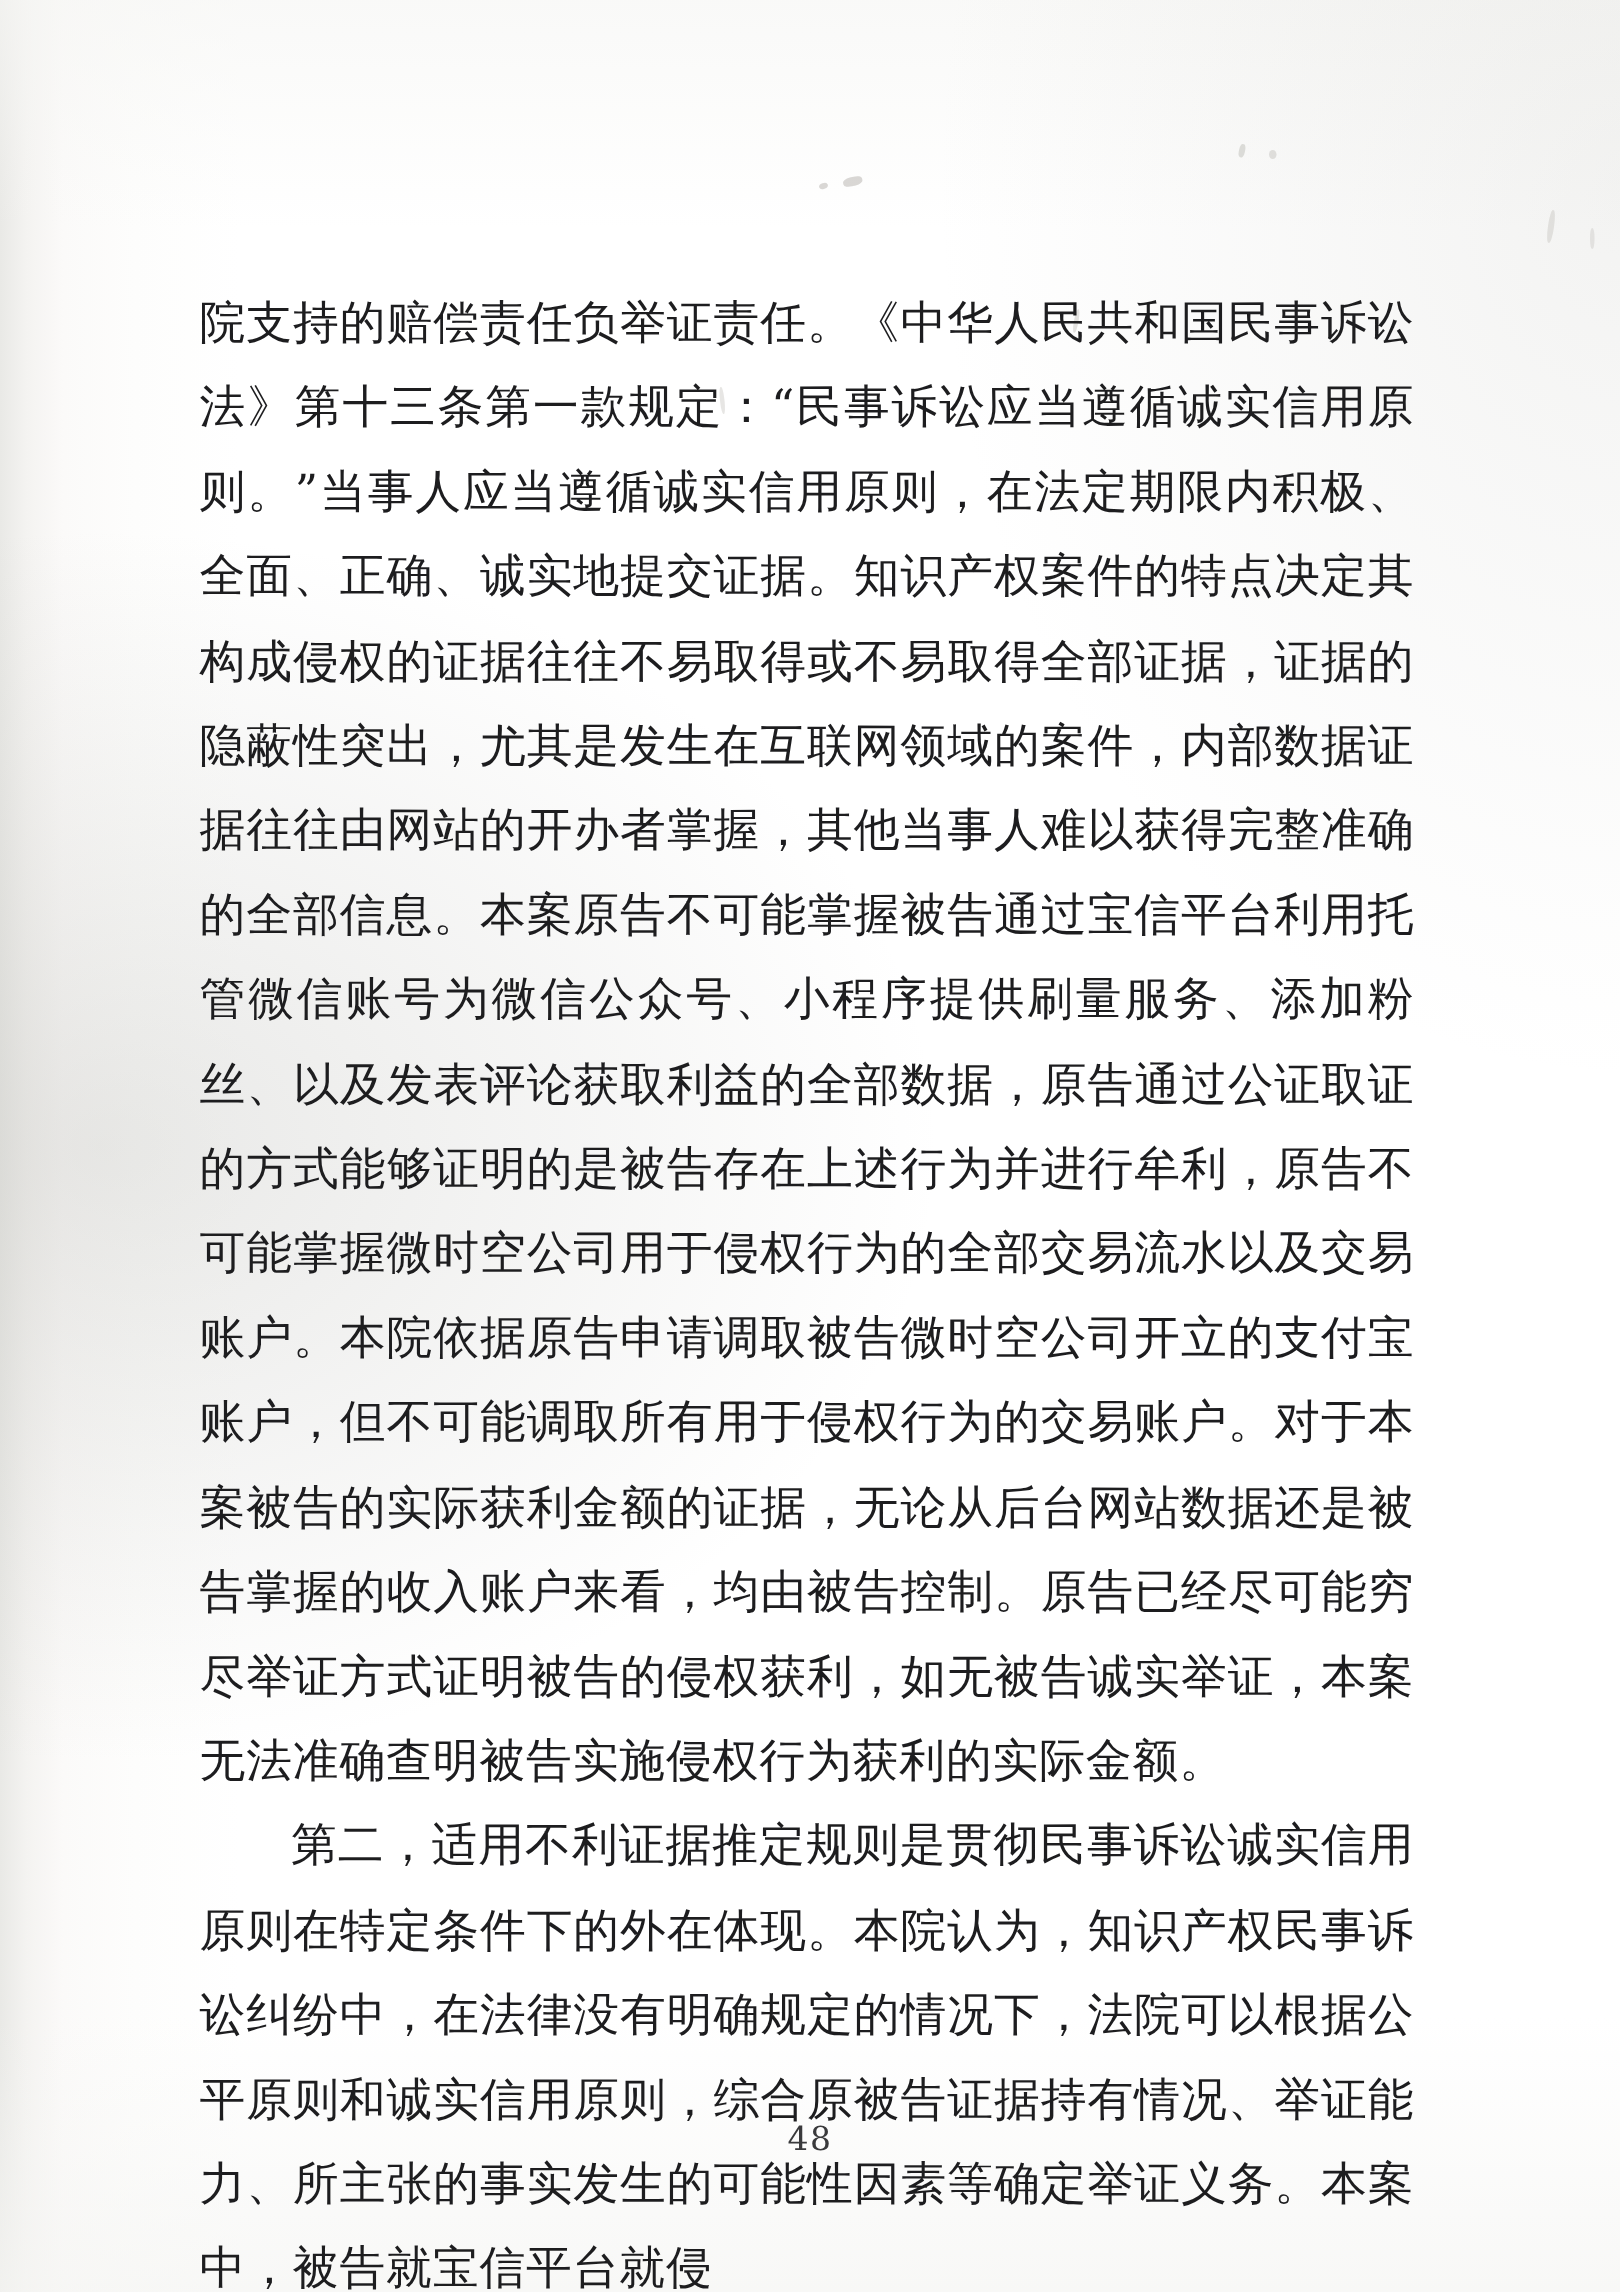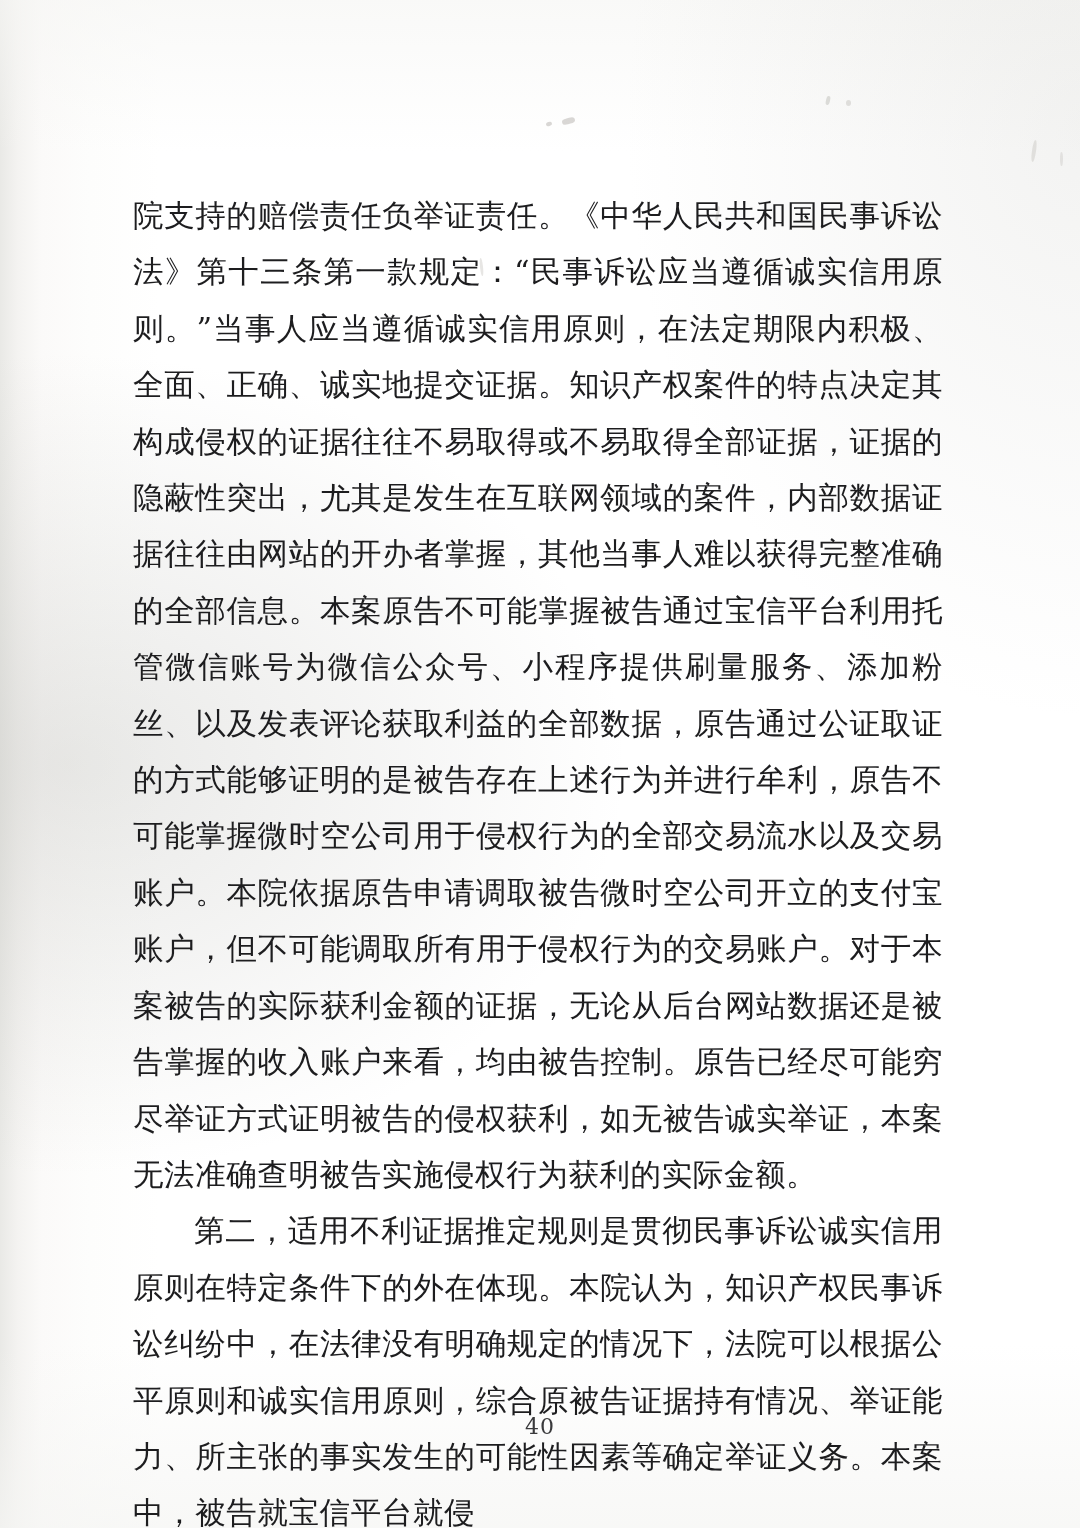--- a/index.html
+++ b/index.html
@@ -109,15 +109,15 @@
   <span class="speck sp5"></span>
   <span class="speck sp6"></span>
   <span class="speck sp7"></span>
   <span class="speck sp8"></span>
 
   <div class="doc-body">
     <p class="para">院支持的赔偿责任负举证责任。《中华人民共和国民事诉讼法》第十三条第一款规定：“民事诉讼应当遵循诚实信用原则。”当事人应当遵循诚实信用原则，在法定期限内积极、全面、正确、诚实地提交证据。知识产权案件的特点决定其构成侵权的证据往往不易取得或不易取得全部证据，证据的隐蔽性突出，尤其是发生在互联网领域的案件，内部数据证据往往由网站的开办者掌握，其他当事人难以获得完整准确的全部信息。本案原告不可能掌握被告通过宝信平台利用托管微信账号为微信公众号、小程序提供刷量服务、添加粉丝、以及发表评论获取利益的全部数据，原告通过公证取证的方式能够证明的是被告存在上述行为并进行牟利，原告不可能掌握微时空公司用于侵权行为的全部交易流水以及交易账户。本院依据原告申请调取被告微时空公司开立的支付宝账户，但不可能调取所有用于侵权行为的交易账户。对于本案被告的实际获利金额的证据，无论从后台网站数据还是被告掌握的收入账户来看，均由被告控制。原告已经尽可能穷尽举证方式证明被告的侵权获利，如无被告诚实举证，本案无法准确查明被告实施侵权行为获利的实际金额。</p>
     <p class="para indent">第二，适用不利证据推定规则是贯彻民事诉讼诚实信用原则在特定条件下的外在体现。本院认为，知识产权民事诉讼纠纷中，在法律没有明确规定的情况下，法院可以根据公平原则和诚实信用原则，综合原被告证据持有情况、举证能力、所主张的事实发生的可能性因素等确定举证义务。本案中，被告就宝信平台就侵</p>
   </div>
 
-  <div class="page-number">40</div>
+  <div class="page-number">48</div>
 
 </div>
 
 </body></html>

